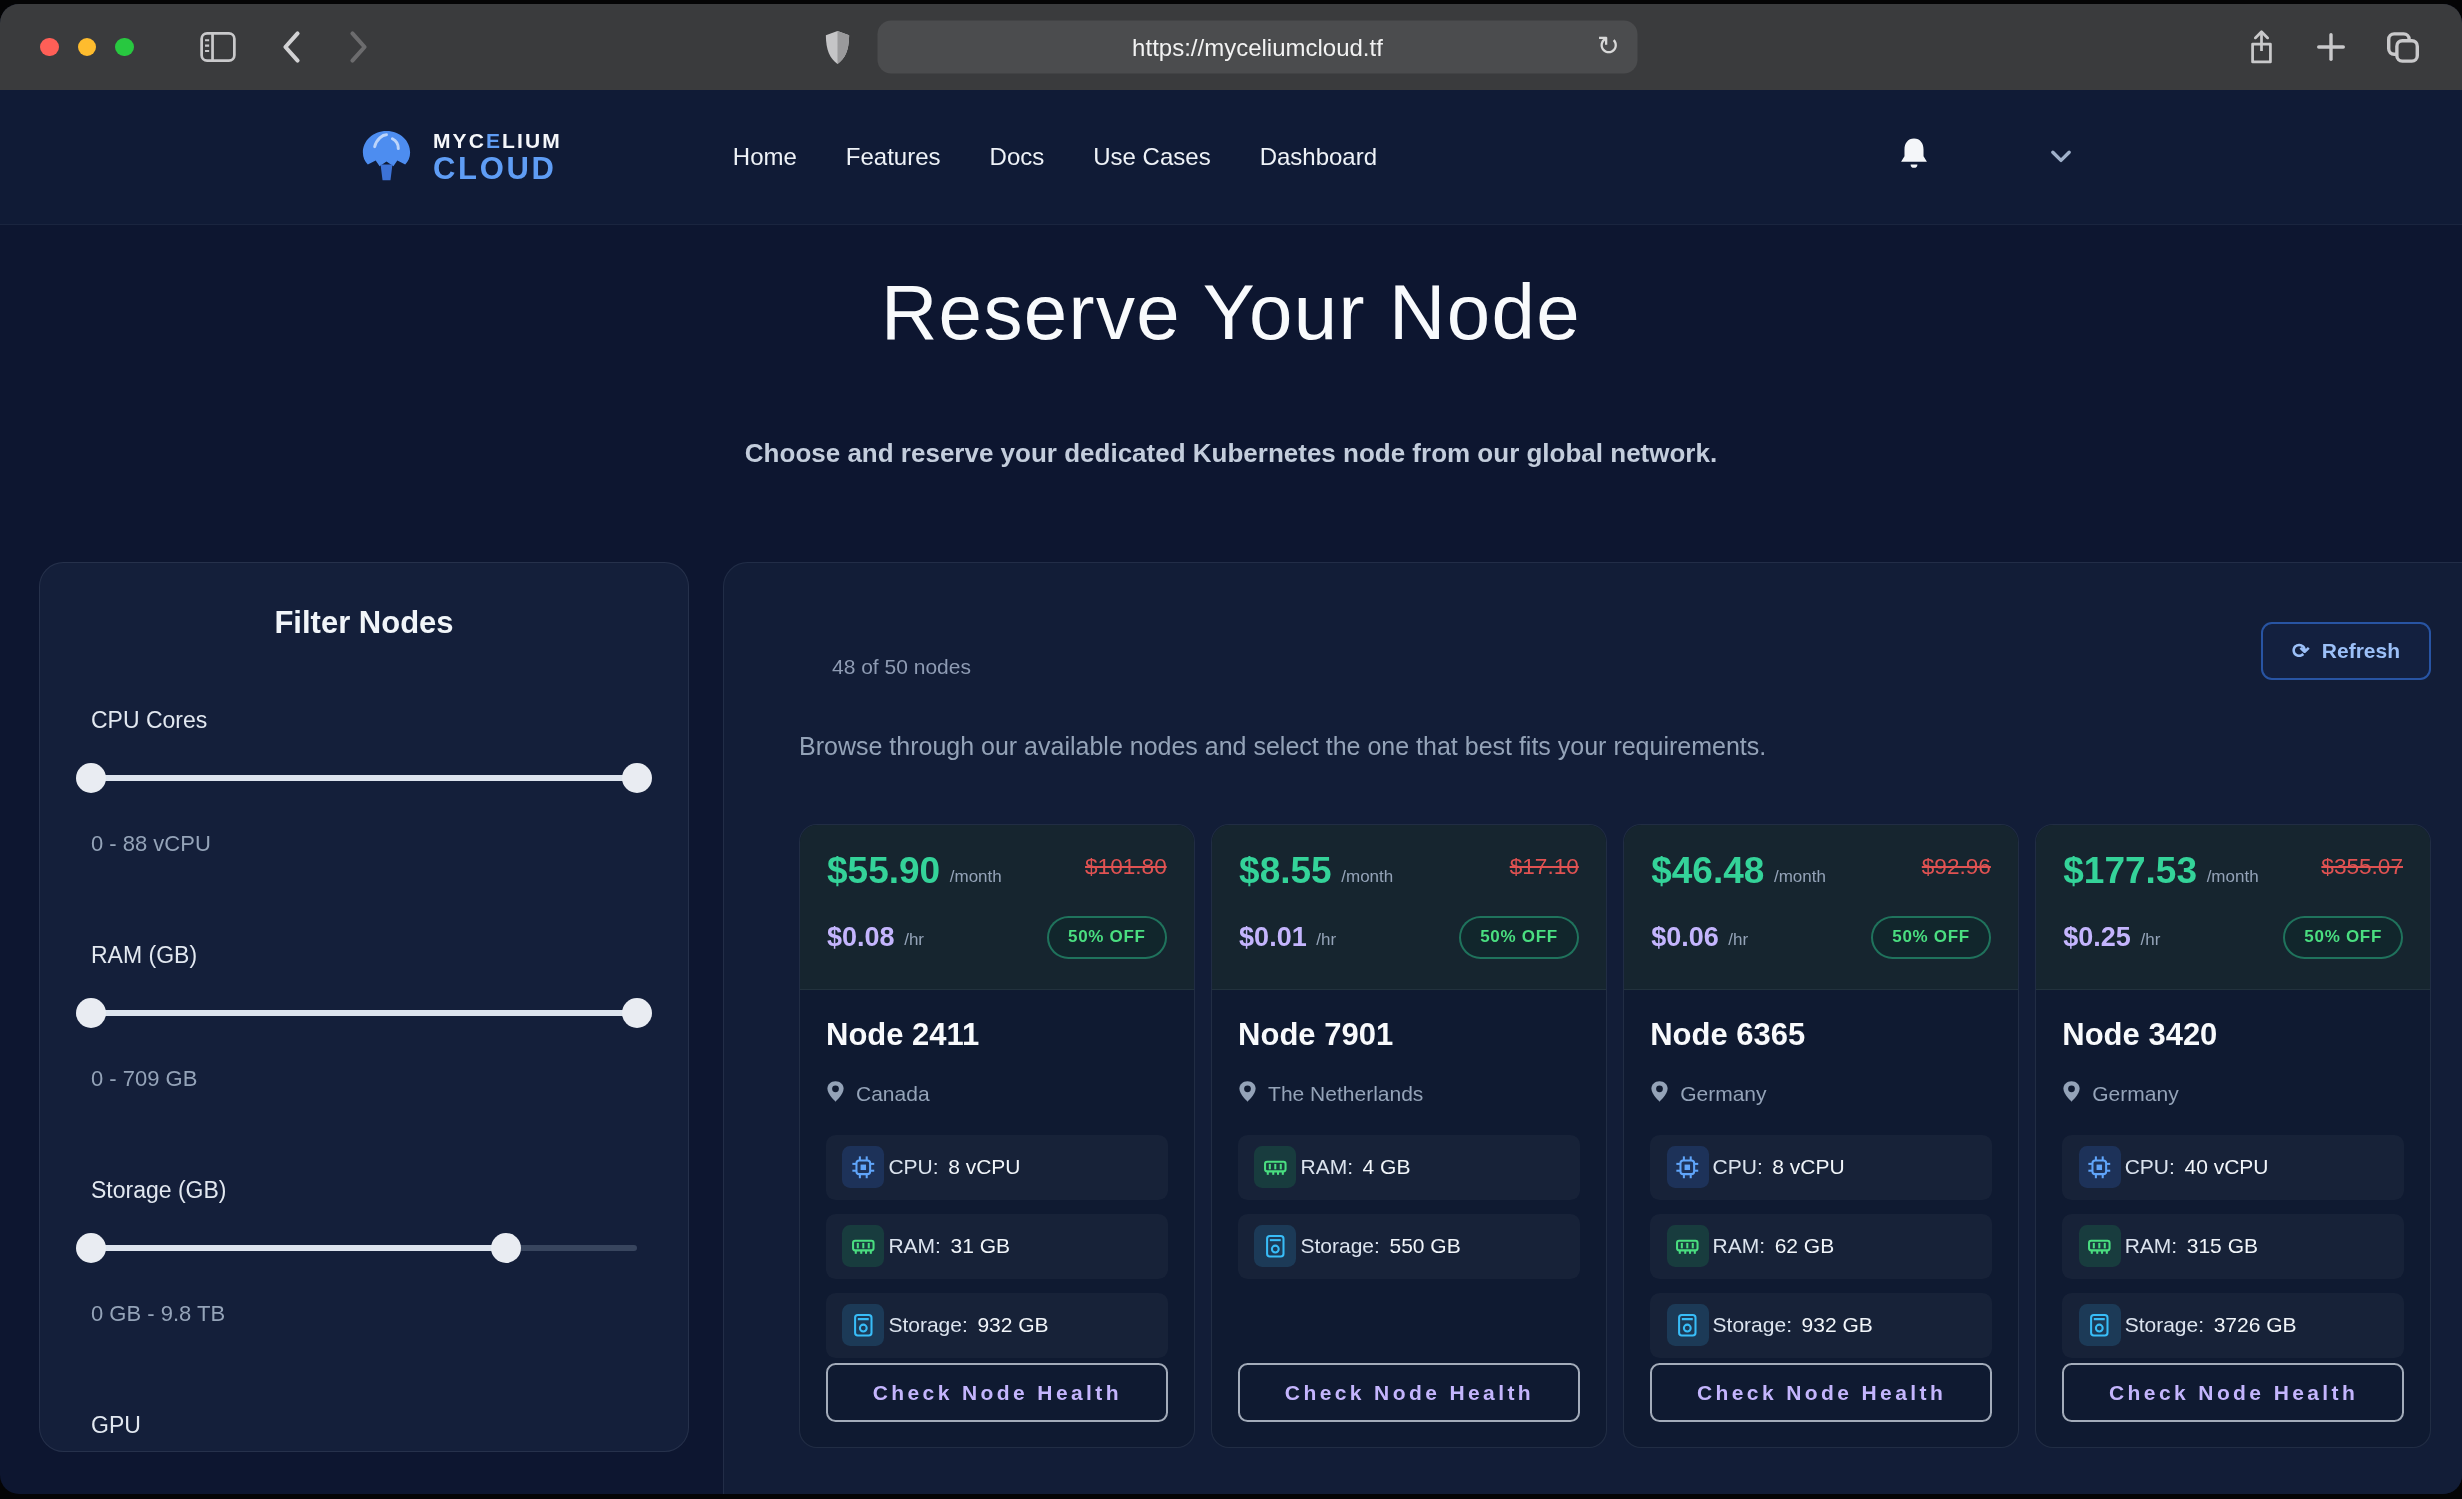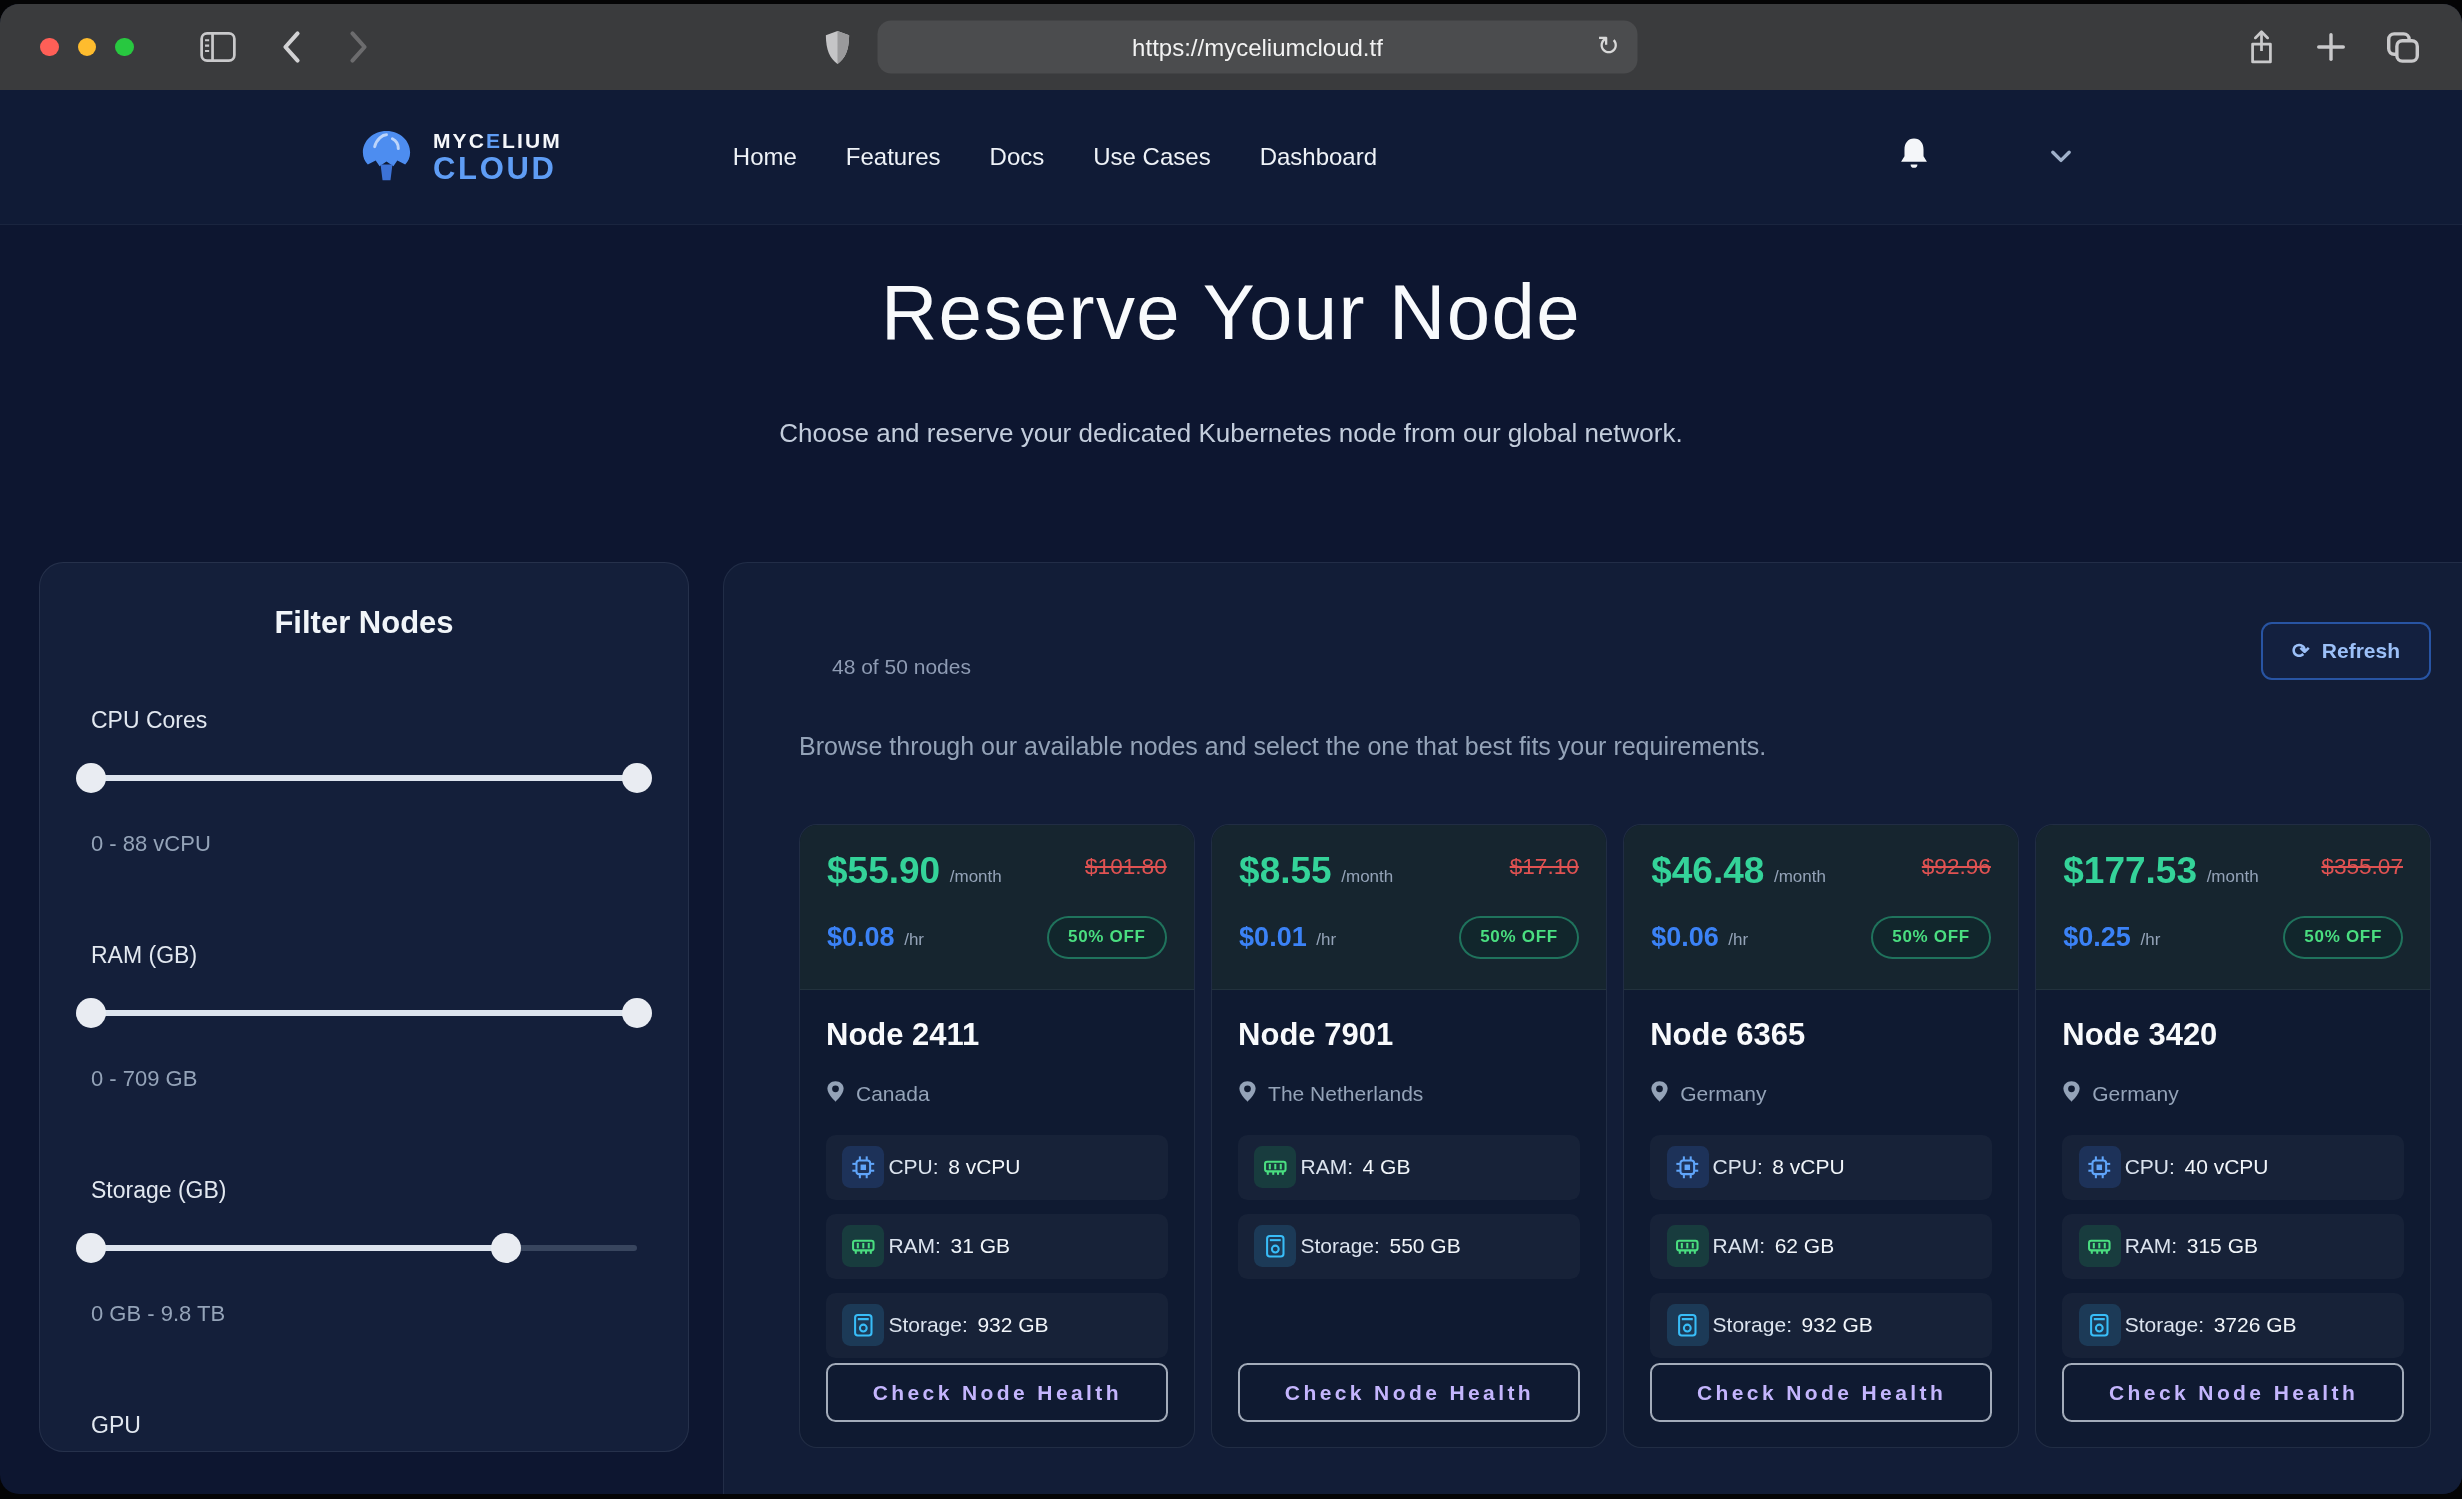--- a/index.html
+++ b/index.html
@@ -34,21 +34,21 @@
   .brand-bottom{font-size:31px;font-weight:800;letter-spacing:2.7px;color:#5f9df5;margin-top:2.7px;}
   .navlinks{display:flex;gap:49px;margin-left:171px;}
   .navlink{color:#eef2f7;font-size:24px;font-weight:500;cursor:pointer;}
   .nav-bell{position:absolute;left:1899px;top:50%;transform:translate(0,-55%);}
   .nav-chevron{position:absolute;left:2050px;top:50%;transform:translate(0,-50%);
     color:#8fa0bb;font-size:23px;}
 
   
   .hero{text-align:center;}
   .hero-title{margin-top:42px;font-size:78px;font-weight:300;letter-spacing:1.4px;color:#f8fafc;}
-  .hero-sub{margin-top:60px;font-size:26px;font-weight:400;color:#c3cddc;}
+  .hero-sub{margin-top:80px;font-size:26px;font-weight:700;color:#c3cddc;}
 
   
   .content{position:absolute;left:39px;top:558px;display:flex;gap:34px;}
 
   .filter-card{width:650px;height:890px;background:#141f3a;border:1.4px solid rgba(148,163,184,.14);
     border-radius:24.6px;padding:42px 51px;overflow:hidden;}
   .filter-title{text-align:center;font-size:31px;font-weight:bold;color:#f1f5f9;margin-bottom:66px;}
   .fgroup{margin-bottom:85px;}
   .flabel{font-size:23px;color:#e2e8f0;margin-bottom:29px;}
   .slider{position:relative;height:30px;}
@@ -74,21 +74,21 @@
 
   .cards{margin-top:63px;display:grid;grid-template-columns:repeat(4,1fr);gap:16.4px;}
   .card{height:624px;border:1.4px solid rgba(148,163,184,.14);border-radius:18px;overflow:hidden;
     display:flex;flex-direction:column;background:#0f1a31;}
   .card-head{background:#16252f;border-bottom:1.4px solid rgba(148,163,184,.10);padding:27px 27px 30px;}
   .ph-row{display:flex;align-items:flex-start;}
   .price-m{font-size:37px;font-weight:bold;color:#34d399;line-height:1;}
   .per{font-size:17px;color:#94a3b8;margin-left:9.6px;margin-top:15px;}
   .orig{margin-left:auto;font-size:22.6px;color:#e05252;text-decoration:line-through;margin-top:2.7px;}
   .ph-row2{display:flex;align-items:center;margin-top:27px;}
-  .price-h{font-size:27px;font-weight:bold;color:#3b82f6;line-height:1;}
+  .price-h{font-size:27px;font-weight:bold;color:#c4b5fd;line-height:1;}
   .badge{margin-left:auto;border:2.1px solid rgba(52,211,153,.45);border-radius:683px;
     padding:9.6px 19px;font-size:17px;font-weight:bold;color:#4ade80;letter-spacing:0.7px;
     background:rgba(10,40,40,.35);}
   .card-body{flex:1;display:flex;flex-direction:column;padding:27px 26px 24.6px;}
   .node-name{font-size:31px;font-weight:bold;color:#f8fafc;}
   .loc{display:flex;align-items:center;gap:11px;margin-top:27px;color:#94a3b8;font-size:21px;}
   .specs{margin-top:27px;display:flex;flex-direction:column;gap:13.7px;}
   .spec{display:flex;align-items:center;gap:4px;background:rgba(255,255,255,.035);
     border-radius:9.6px;padding:11.6px 16.4px;}
   .spec-ic{width:42px;height:42px;border-radius:8.2px;display:flex;align-items:center;justify-content:center;}

